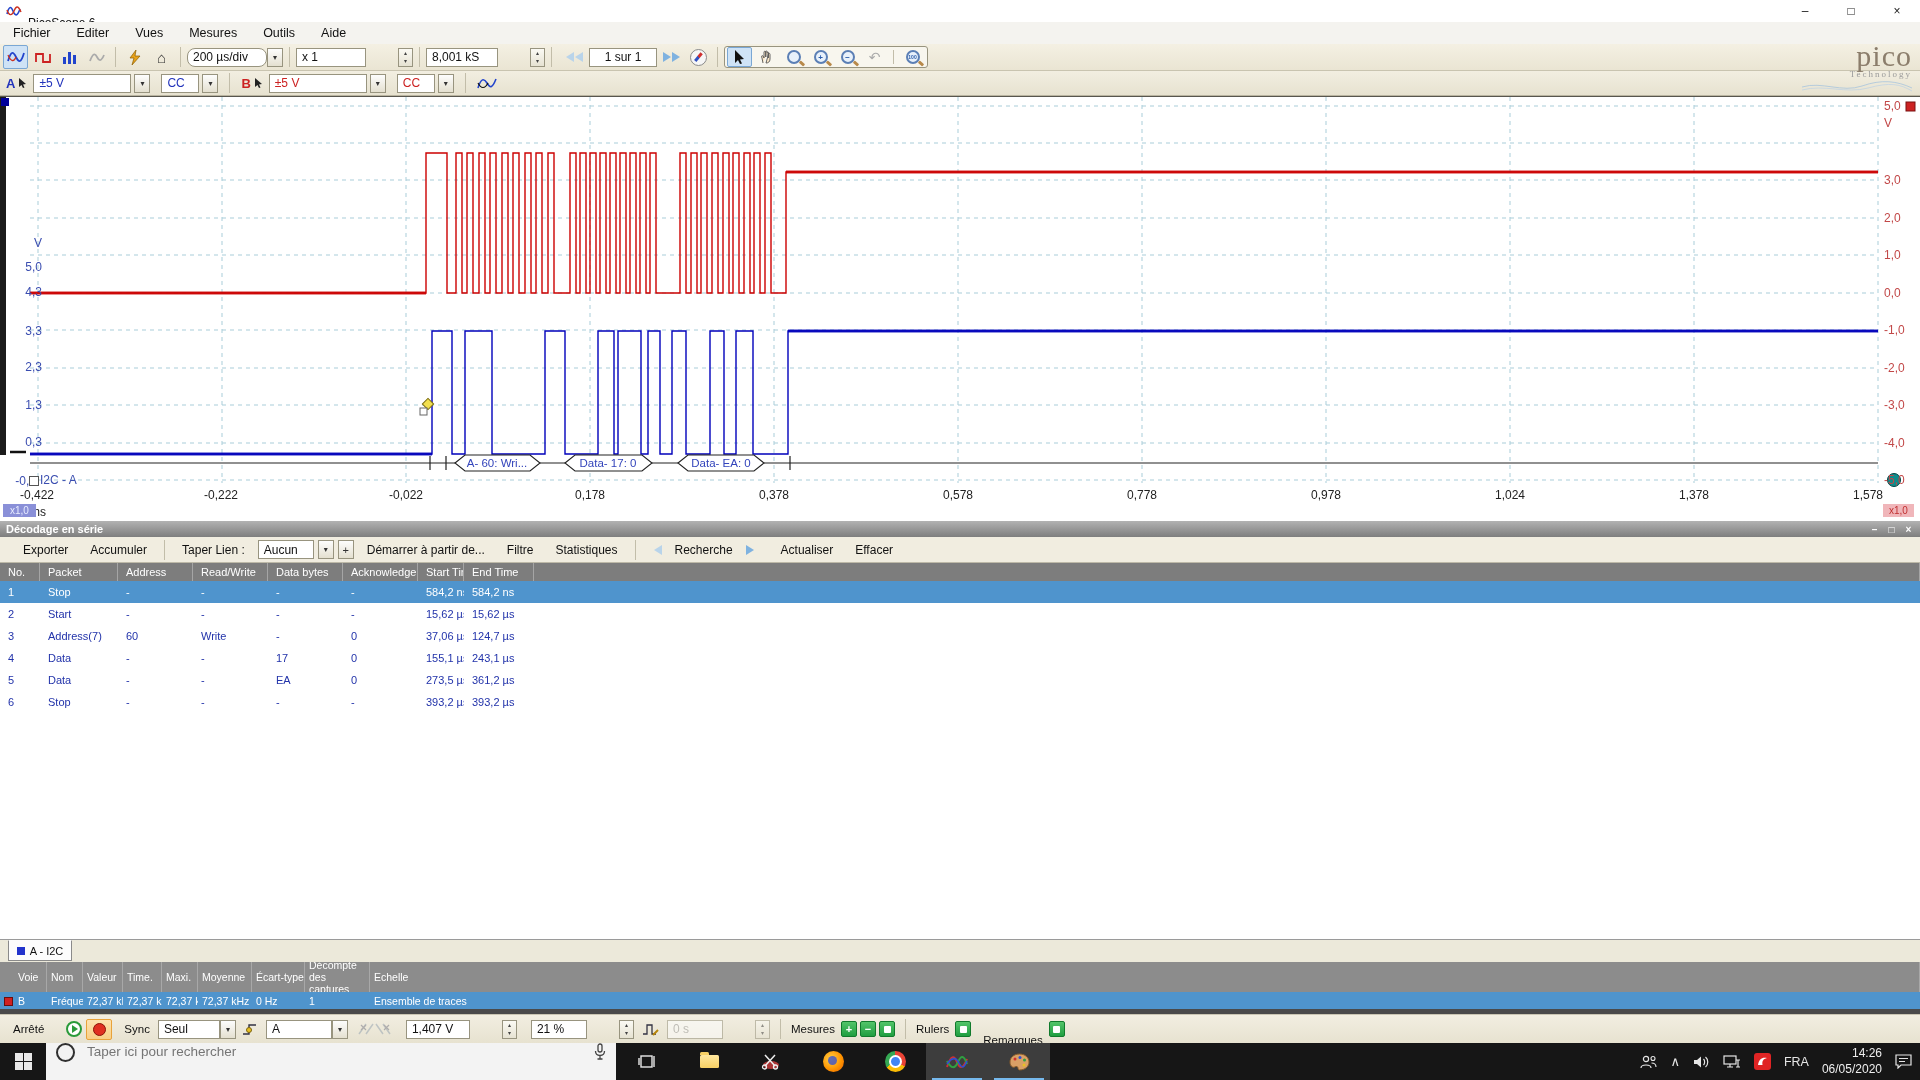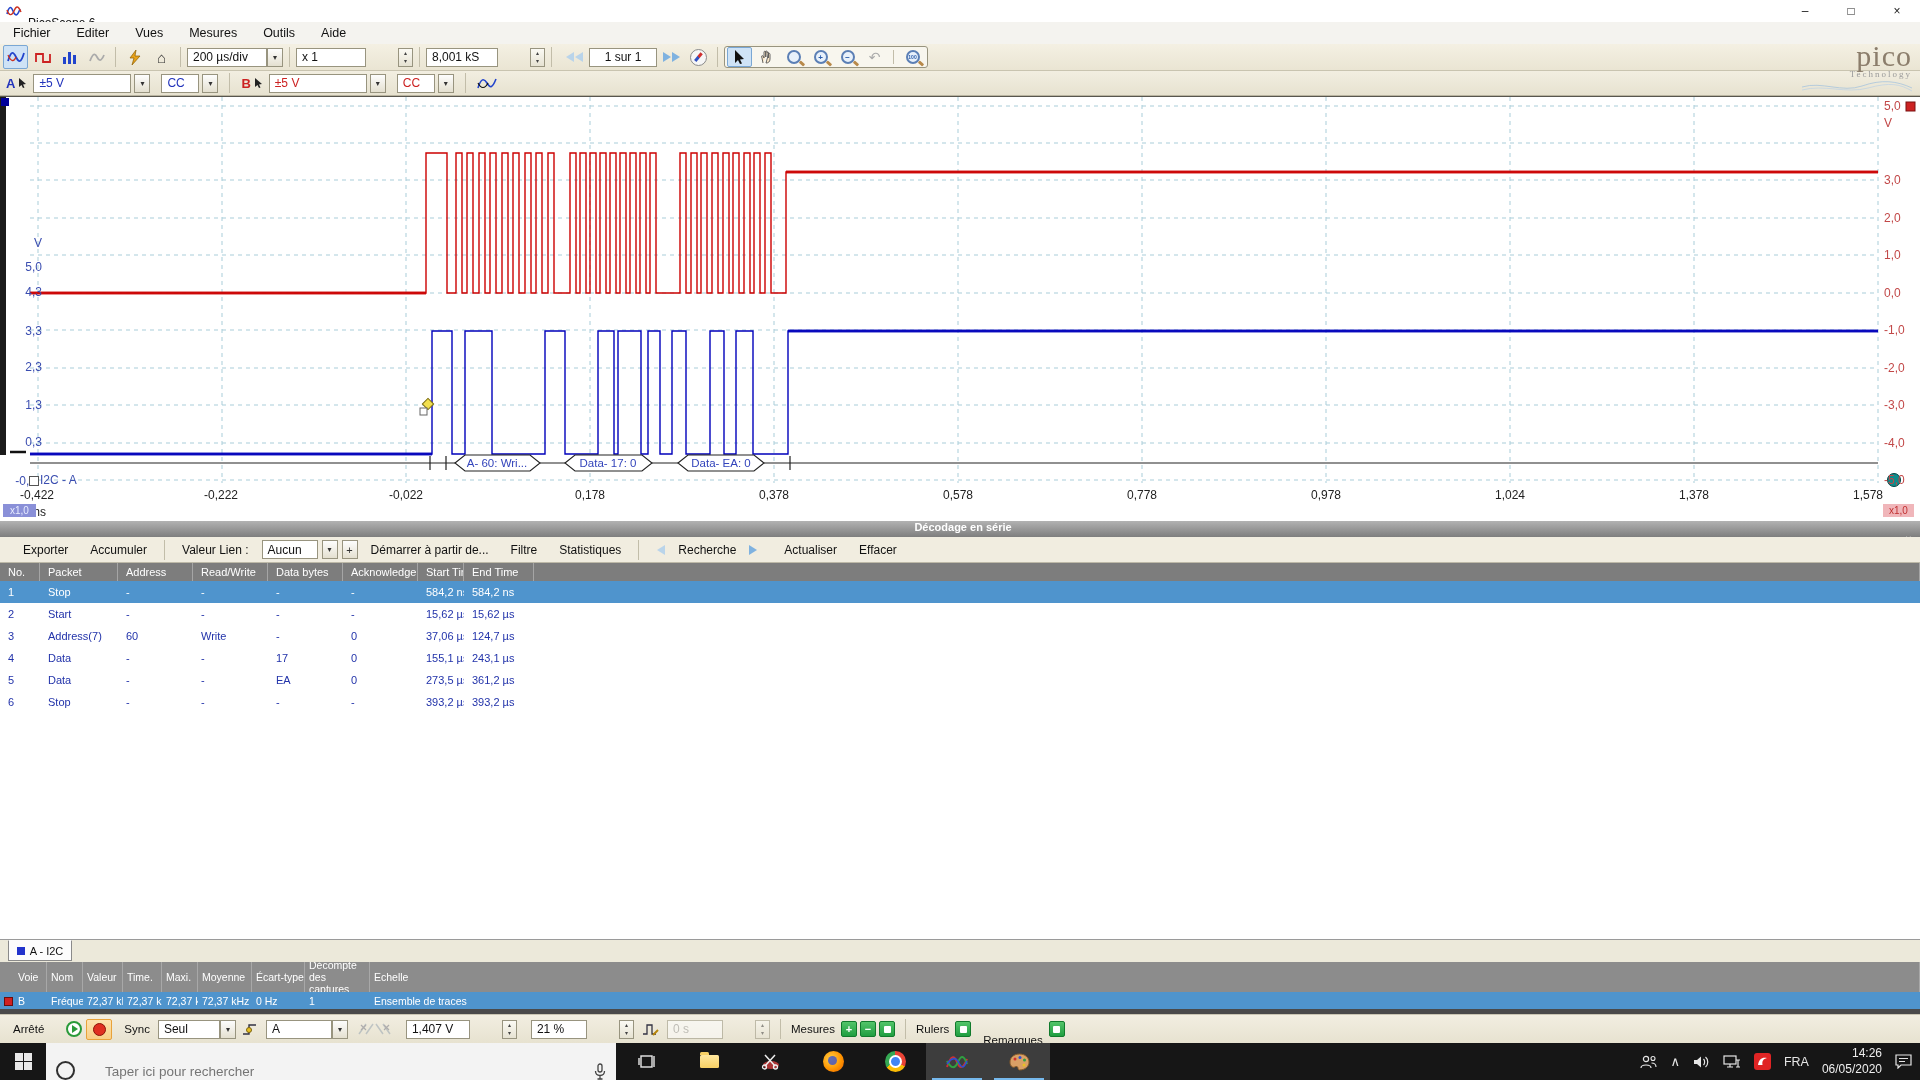--- a/index.html
+++ b/index.html
@@ -36,21 +36,21 @@
   .graph{left:0;top:96px;width:1920px;height:425px;background:#fff;border-top:1px solid #58564e;box-sizing:border-box;}
   .yl{position:absolute;font-size:12px;color:#3a4db0;width:34px;text-align:right;left:8px;}
   .yr{position:absolute;font-size:12px;color:#c24848;left:1884px;}
   .xl{position:absolute;font-size:12px;color:#222;width:70px;text-align:center;transform:translateX(-35px);top:391px;}
   .badgeL{position:absolute;left:3px;top:407px;background:#8a90d8;color:#e8ecff;font-size:10px;padding:1px 7px;}
   .badgeR{position:absolute;left:1883px;top:407px;background:#f0b6ba;color:#c03030;font-size:10px;padding:1px 6px;}
   .i2ctag{position:absolute;left:40px;top:376px;font-size:12px;color:#3a4db0;}
   .i2cbox{position:absolute;left:29px;top:379px;width:8px;height:8px;background:#fff;border:1px solid #555;}
   .msl{position:absolute;left:30px;top:408px;font-size:12px;color:#222;}
   
-  .dtitle{left:0;top:521px;width:1920px;height:16px;background:linear-gradient(#b2b2b2,#7e7e7e);display:flex;align-items:center;color:#fff;font-size:11px;font-weight:bold;padding-left:6px;box-sizing:border-box;flex-direction:column;}
+  .dtitle{left:0;top:521px;width:1920px;height:16px;background:linear-gradient(#b2b2b2,#7e7e7e);display:flex;align-items:center;color:#fff;font-size:11px;font-weight:bold;padding-left:6px;box-sizing:border-box;}
   .ptbtn{width:15px;height:13px;display:flex;align-items:center;justify-content:center;color:#fff;font-size:10px;}
   .dtool{left:0;top:537px;width:1920px;height:26px;background:#f1ede0;display:flex;align-items:center;border-bottom:1px solid #bdb9a8;padding-left:14px;box-sizing:border-box;font-size:12px;color:#111;gap:4px;}
   .dtb{padding:0 9px;}
   .grid9{display:grid;grid-template-columns:40px 78px 75px 75px 75px 75px 46px 70px auto;}
   .dhead{left:0;top:563px;width:1920px;height:18px;background:#7d7d7d;color:#fff;font-size:11px;}
   .dhead .c{border-right:1px solid #a5a5a5;}
   .drow{width:1920px;height:22px;background:#fff;color:#2233aa;font-size:11px;}
   .drow.sel{background:#4f94cd;color:#fff;}
   .c{padding-left:8px;display:flex;align-items:center;overflow:hidden;white-space:nowrap;}
   .dbody{left:0;top:713px;width:1920px;height:227px;background:#fff;border-bottom:1px solid #9a9a9a;box-sizing:border-box;}
@@ -74,21 +74,21 @@
   .stopbtn i{width:11px;height:11px;border-radius:50%;background:#e03020;border:1px solid #8a1408;display:block;}
   .gbtn{width:16px;height:16px;border-radius:2px;background:linear-gradient(#53c469,#1f9e40);border:1px solid #117a2c;color:#fff;font-size:11px;font-weight:bold;display:flex;align-items:center;justify-content:center;box-sizing:border-box;}
   .gbtn i{width:7px;height:7px;background:#fff;border-radius:1px;display:block;}
   .gray{color:#999;}
   
   .taskbar{left:0;top:1043px;width:1920px;height:37px;background:#161616;display:flex;align-items:stretch;}
   .tslot{width:46px;display:flex;align-items:center;justify-content:center;position:relative;}
   .appslot{width:62px;display:flex;align-items:center;justify-content:center;position:relative;}
   .appslot.on{background:#3d3d3d;}
   .appslot.on::after{content:"";position:absolute;left:6px;right:6px;bottom:0;height:2px;background:#76b9ed;}
-  .search{width:570px;background:#f3f3f3;display:flex;align-items:flex-end;gap:28px;padding:0 10px;box-sizing:border-box;}
+  .search{width:570px;background:#f3f3f3;display:flex;align-items:flex-start;gap:10px;padding:0 10px;box-sizing:border-box;}
   .search input{flex:1;border:none;background:transparent;outline:none;font-size:13.5px;color:#333;font-family:"Liberation Sans",sans-serif;}
   .ring{width:15px;height:15px;border:2px solid #2f2f2f;border-radius:50%;}
   .tray{margin-left:auto;display:flex;align-items:center;gap:13px;padding-right:8px;}
   .trayico{color:#e6e6e6;font-size:13px;display:flex;align-items:center;justify-content:center;}
   .avira{width:17px;height:17px;background:#e02424;border-radius:3px;display:flex;align-items:center;justify-content:center;}
   .clock{display:flex;flex-direction:column;align-items:flex-end;color:#eee;font-size:12px;line-height:1.3;}
   .folder{width:19px;height:13px;background:linear-gradient(#ffe79e,#f7d064);border-radius:1.5px;position:relative;}
   .folder::before{content:"";position:absolute;left:0;top:-3px;width:9px;height:3px;background:#f7d064;border-radius:1.5px 1.5px 0 0;}
   .ffx{width:21px;height:21px;border-radius:50%;background:radial-gradient(circle at 38% 38%,#ffd24a,#ff9500 55%,#e55b00);position:relative;}
   .ffx::after{content:"";position:absolute;left:5px;top:5px;width:9px;height:9px;border-radius:50%;background:#2b4bd8;opacity:.75;}
@@ -160,21 +160,21 @@
     <div class="tbtn">
       <svg width="12" height="15" viewBox="0 0 12 15">
         <polygon points="7,0 1,8 5,8 3,15 11,6 6,6" fill="#e8a21a" stroke="#8a5d00" stroke-width="0.7"></polygon>
       </svg>
     </div>
     <div class="tbtn">
         <span style="font-size:15px;color:#333;">⌂</span>
       </div>
     <div class="tsep"></div>
     <div class="flex" style="gap:0;">
-      <div class="box" style="width:68px;">200 µs/div</div>
+      <div class="box" style="width:68px;border-radius:8px;">200 µs/div</div>
       <div class="dd">
           <span>▾</span>
         </div>
     </div>
     <div class="tsep"></div>
     <div class="flex">
       <div class="box" style="width:58px;">x 1</div>
       <div class="spincol">
         <span>▴</span>
         <span>▾</span>
@@ -361,21 +361,21 @@
         </div>
       <div class="ptbtn">
           <span>×</span>
         </div>
     </div>
   </div>
   <div class="abs dtool">
     <span class="dtb">Exporter</span>
     <span class="dtb">Accumuler</span>
     <div class="tsep"></div>
-    <span class="dtb">Valeur Lien :</span>
+    <span class="dtb">Taper Lien :</span>
     <div class="box" style="width:44px;">Aucun</div>
     <div class="dd">
         <span>▾</span>
       </div>
     <div class="dd" style="font-size:11px;">
         <span>+</span>
       </div>
     <span class="dtb">Démarrer à partir de...</span>
     <span class="dtb">Filtre</span>
     <span class="dtb">Statistiques</span>

